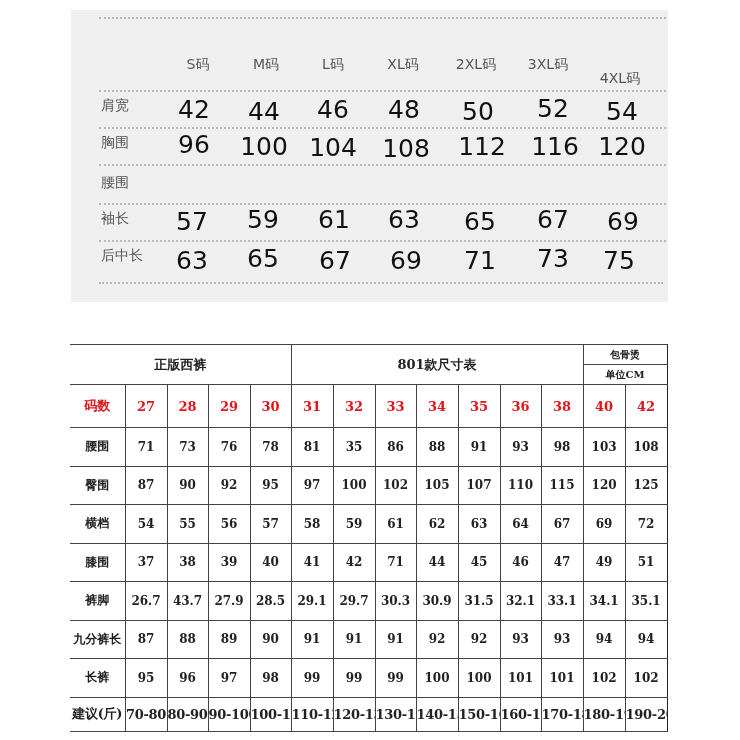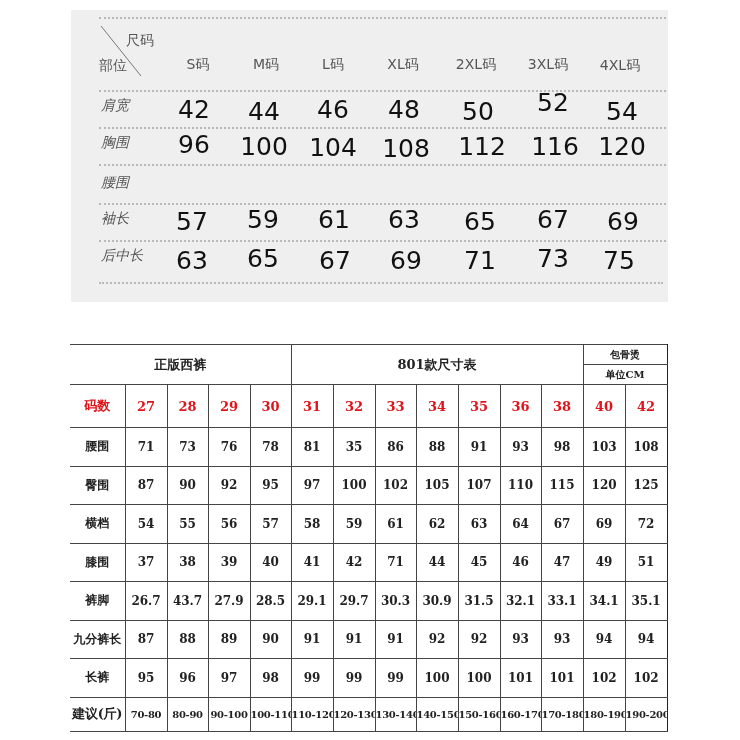--- a/index.html
+++ b/index.html
@@ -1,72 +1,65 @@
 <!DOCTYPE html>
 <html><head>
 <meta charset="utf-8">
 <style>
   html, body { margin: 0; padding: 0; background: #ffffff; }
   body { width: 740px; height: 740px; position: relative; overflow: hidden; font-family: "DejaVu Sans", sans-serif; }
 
   
   .top-panel { position: absolute; left: 71px; top: 10px; width: 597px; height: 292px; background: #efefef; }
   .tp-line { position: absolute; left: 28px; width: 567px; height: 0; border-top: 2px dotted #b8b8b8; }
-  .tp-label { position: absolute; left: 30px; font-size: 14px; color: #555; font-style: italic; }
+  .tp-label { position: absolute; left: 30px; font-size: 14px; color: #555; }
   .tp-cell { position: absolute; width: 70px; text-align: center; color: #111; font-size: 25px; font-family: "DejaVu Sans", sans-serif; }
   .tp-head { position: absolute; width: 70px; text-align: center; color: #555; font-size: 14px; }
   .diag-corner { position: absolute; left: 28px; top: 14px; width: 70px; height: 60px; }
   .diag-corner .top-txt { position: absolute; left: 27px; top: 8px; font-size: 14px; color: #555; }
   .diag-corner .bot-txt { position: absolute; left: 0; top: 33px; font-size: 14px; color: #555; }
   .diag-corner svg { position: absolute; left: 0; top: 0; }
 
   
   .tbl-wrap { position: absolute; left: 70px; top: 310px; width: 598px; height: 422px; }
   .tbl-title { position: absolute; left: 0; top: 0; width: 597px; height: 34px; text-align: center; font-family: "DejaVu Serif", serif; font-weight: bold; font-size: 17px; line-height: 34px; color: #111; border-right: 1.5px solid #333; box-sizing: border-box; }
   table.size-table { position: absolute; left: 0; top: 34px; border-collapse: collapse; table-layout: fixed; width: 597px; font-family: "DejaVu Serif", serif; }
   table.size-table td { border: 1px solid #444; text-align: center; padding: 0; font-size: 12px; color: #222; overflow: hidden; white-space: nowrap; }
   table.size-table tr.group-row td { height: 39px; font-size: 13px; font-weight: bold; color: #222; }
   table.size-table tr.group-row td.unit-cell { font-size: 10px; height: 18px; }
   table.size-table tr.size-row td { height: 42px; color: #e0151b; font-weight: bold; font-size: 13px; }
   table.size-table tr.meas-row td { height: 37.5px; font-weight: bold; }
-  table.size-table tr.weight-row td { height: 33px; font-size: 10px; font-weight: bold; letter-spacing: -0.3px; }
+  table.size-table tr.weight-row td { height: 33px; font-size: 13px; font-weight: bold; letter-spacing: -0.3px; }
   table.size-table td.row-label { font-size: 12px; font-weight: bold; margin-top: 40px; }
   table.size-table td:first-child { border-left: none; }
   table.size-table tr:last-child td { border-bottom: 1.5px solid #444; }
   table.size-table td:last-child { border-right: 1.5px solid #222; }
 </style>
 </head>
 <body>
 
 <div class="top-panel">
   <div class="tp-line" style="top:7px"></div>
-  <div class="diag-corner">
-    <svg width="70" height="60">
-        <line x1="2" y1="2" x2="42" y2="52" stroke="#777" stroke-width="1"></line>
-      </svg>
-    <span class="top-txt">尺码</span>
-    <span class="bot-txt">部位</span>
-  </div>
 
   <span class="tp-head" style="left:92px;top:46px">S码</span>
   <span class="tp-head" style="left:160px;top:46px">M码</span>
   <span class="tp-head" style="left:227px;top:46px">L码</span>
   <span class="tp-head" style="left:297px;top:46px">XL码</span>
   <span class="tp-head" style="left:370px;top:46px">2XL码</span>
   <span class="tp-head" style="left:442px;top:46px">3XL码</span>
-  <span class="tp-head" style="left:514px;top:47px">4XL码</span>
+  <span class="tp-head" style="left:514px;top:60px">4XL码</span>
   <div class="tp-line" style="top:80px"></div>
 
   <span class="tp-label" style="top:87px">肩宽</span>
   <span class="tp-cell" style="left:88px;top:85px">42</span>
   <span class="tp-cell" style="left:158px;top:87px">44</span>
   <span class="tp-cell" style="left:227px;top:85px">46</span>
   <span class="tp-cell" style="left:298px;top:85px">48</span>
   <span class="tp-cell" style="left:372px;top:87px">50</span>
-  <span class="tp-cell" style="left:447px;top:78px">52</span>
+  <span class="tp-cell" style="left:447px;top:84px">52</span>
   <span class="tp-cell" style="left:516px;top:87px">54</span>
   <div class="tp-line" style="top:117px"></div>
 
   <span class="tp-label" style="top:124px">胸围</span>
   <span class="tp-cell" style="left:88px;top:120px">96</span>
   <span class="tp-cell" style="left:158px;top:122px">100</span>
   <span class="tp-cell" style="left:227px;top:123px">104</span>
   <span class="tp-cell" style="left:300px;top:124px">108</span>
   <span class="tp-cell" style="left:376px;top:122px">112</span>
   <span class="tp-cell" style="left:449px;top:122px">116</span>

